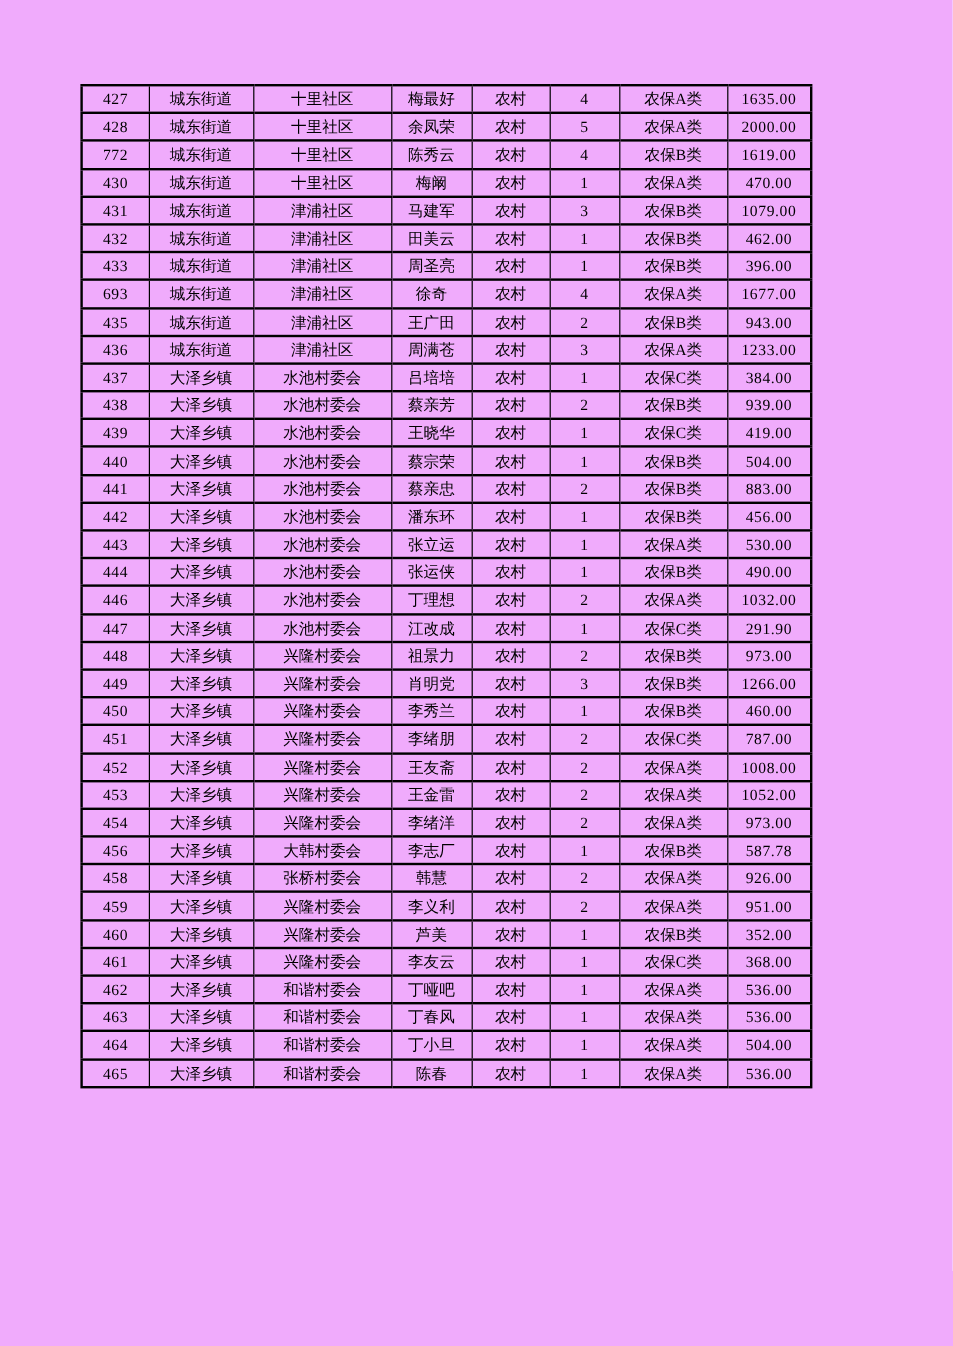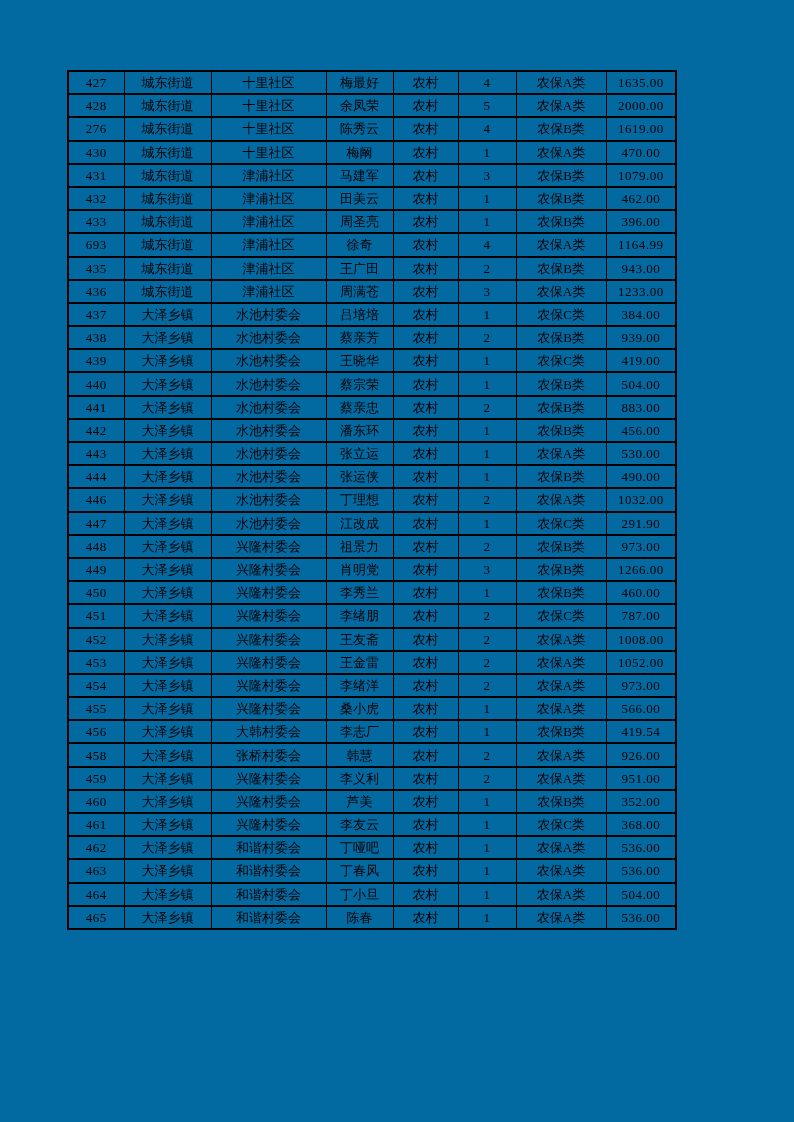--- a/index.html
+++ b/index.html
@@ -6,21 +6,21 @@
   html, body {
     width: 794px;
     height: 1122px;
     background: #ffffff;
     font-family: "Liberation Serif", "DejaVu Serif", serif;
   }
   .page {
     position: relative;
     width: 794px;
     height: 1122px;
-    background: #0369a1;
+    background: #f0abfc;
     overflow: hidden;
   }
   table.data-table {
     position: absolute;
     left: 67px;
     top: 70px;
     width: 608px;
     border-collapse: collapse;
     table-layout: fixed;
     border: 2px solid #000000;
@@ -77,21 +77,21 @@
     <td class="cell-serial">428</td>
     <td class="cell-town">城东街道</td>
     <td class="cell-village">十里社区</td>
     <td class="cell-name">余凤荣</td>
     <td class="cell-residence">农村</td>
     <td class="cell-count">5</td>
     <td class="cell-category">农保A类</td>
     <td class="cell-amount">2000.00</td>
   </tr>
         <tr>
-    <td class="cell-serial">276</td>
+    <td class="cell-serial">772</td>
     <td class="cell-town">城东街道</td>
     <td class="cell-village">十里社区</td>
     <td class="cell-name">陈秀云</td>
     <td class="cell-residence">农村</td>
     <td class="cell-count">4</td>
     <td class="cell-category">农保B类</td>
     <td class="cell-amount">1619.00</td>
   </tr>
         <tr>
     <td class="cell-serial">430</td>
@@ -134,21 +134,21 @@
     <td class="cell-amount">396.00</td>
   </tr>
         <tr>
     <td class="cell-serial">693</td>
     <td class="cell-town">城东街道</td>
     <td class="cell-village">津浦社区</td>
     <td class="cell-name">徐奇</td>
     <td class="cell-residence">农村</td>
     <td class="cell-count">4</td>
     <td class="cell-category">农保A类</td>
-    <td class="cell-amount">1164.99</td>
+    <td class="cell-amount">1677.00</td>
   </tr>
         <tr>
     <td class="cell-serial">435</td>
     <td class="cell-town">城东街道</td>
     <td class="cell-village">津浦社区</td>
     <td class="cell-name">王广田</td>
     <td class="cell-residence">农村</td>
     <td class="cell-count">2</td>
     <td class="cell-category">农保B类</td>
     <td class="cell-amount">943.00</td>
@@ -327,38 +327,28 @@
     <td class="cell-serial">454</td>
     <td class="cell-town">大泽乡镇</td>
     <td class="cell-village">兴隆村委会</td>
     <td class="cell-name">李绪洋</td>
     <td class="cell-residence">农村</td>
     <td class="cell-count">2</td>
     <td class="cell-category">农保A类</td>
     <td class="cell-amount">973.00</td>
   </tr>
         <tr>
-    <td class="cell-serial">455</td>
-    <td class="cell-town">大泽乡镇</td>
-    <td class="cell-village">兴隆村委会</td>
-    <td class="cell-name">桑小虎</td>
-    <td class="cell-residence">农村</td>
-    <td class="cell-count">1</td>
-    <td class="cell-category">农保A类</td>
-    <td class="cell-amount">566.00</td>
-  </tr>
-        <tr>
     <td class="cell-serial">456</td>
     <td class="cell-town">大泽乡镇</td>
     <td class="cell-village">大韩村委会</td>
     <td class="cell-name">李志厂</td>
     <td class="cell-residence">农村</td>
     <td class="cell-count">1</td>
     <td class="cell-category">农保B类</td>
-    <td class="cell-amount">419.54</td>
+    <td class="cell-amount">587.78</td>
   </tr>
         <tr>
     <td class="cell-serial">458</td>
     <td class="cell-town">大泽乡镇</td>
     <td class="cell-village">张桥村委会</td>
     <td class="cell-name">韩慧</td>
     <td class="cell-residence">农村</td>
     <td class="cell-count">2</td>
     <td class="cell-category">农保A类</td>
     <td class="cell-amount">926.00</td>

